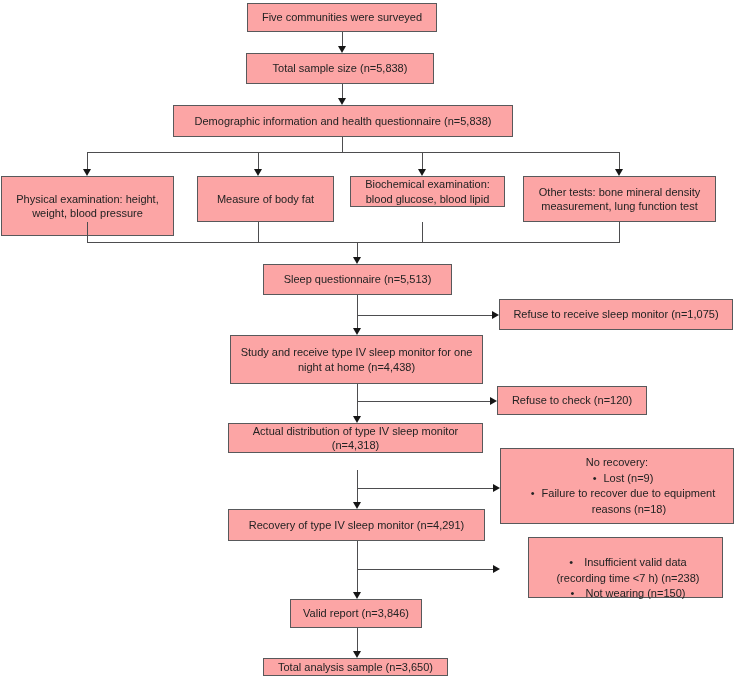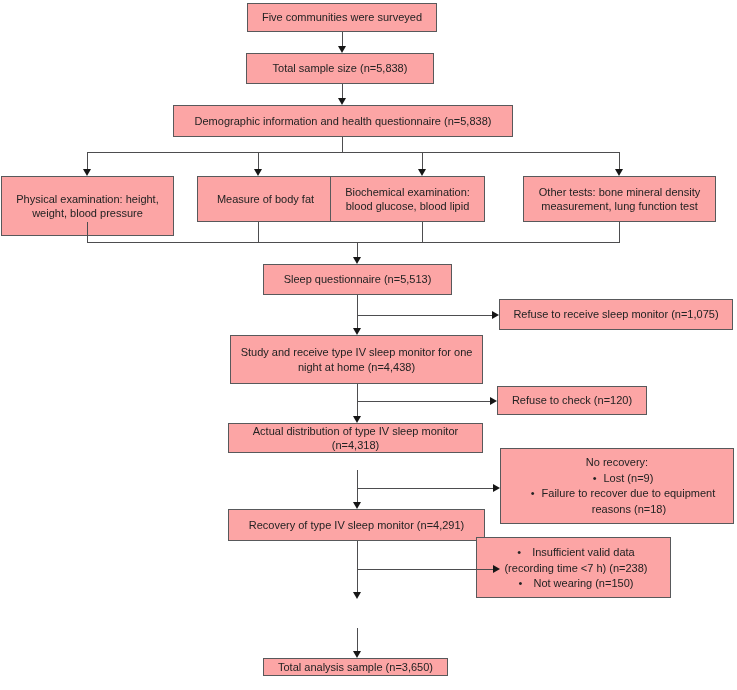--- a/index.html
+++ b/index.html
@@ -42,46 +42,47 @@
   <div class="box" style="left:247px;top:3px;width:190px;height:29px">Five communities were surveyed</div>
 
   <div class="box" style="left:246px;top:53px;width:188px;height:31px">Total sample size (n=5,838)</div>
 
   <div class="box" style="left:173px;top:105px;width:340px;height:32px">Demographic information and health questionnaire (n=5,838)</div>
 
   <div class="box" style="left:1px;top:176px;width:173px;height:60px">Physical examination: height, weight, blood pressure</div>
 
   <div class="box" style="left:197px;top:176px;width:137px;height:46px">Measure of body fat</div>
 
-  <div class="box" style="left:330px;top:176px;width:155px;height:46px">Biochemical examination: blood glucose, blood lipid</div>
+  <div class="box" style="left:350px;top:176px;width:155px;height:31px">Biochemical examination: blood glucose, blood lipid</div>
 
   <div class="box" style="left:523px;top:176px;width:193px;height:46px">Other tests: bone mineral density measurement, lung function test</div>
 
   <div class="box" style="left:263px;top:264px;width:189px;height:31px">Sleep questionnaire (n=5,513)</div>
 
   <div class="box" style="left:230px;top:335px;width:253px;height:49px">Study and receive type IV sleep monitor for one night at home (n=4,438)</div>
 
   <div class="box" style="left:228px;top:423px;width:255px;height:30px">Actual distribution of type IV sleep monitor (n=4,318)</div>
 
   <div class="box" style="left:228px;top:509px;width:257px;height:32px">Recovery of type IV sleep monitor (n=4,291)</div>
 
+  <div class="box" style="left:290px;top:599px;width:132px;height:29px">Valid report (n=3,846)</div>
 
   <div class="box" style="left:263px;top:658px;width:185px;height:18px">Total analysis sample (n=3,650)</div>
 
   <div class="box" style="left:499px;top:299px;width:234px;height:31px">Refuse to receive sleep monitor (n=1,075)</div>
 
   <div class="box" style="left:497px;top:386px;width:150px;height:29px">Refuse to check (n=120)</div>
 
   <div class="box listbox" style="left:500px;top:448px;width:234px;height:76px">
     <div>No recovery:</div>
     <div class="li"><span class="dot">•</span><span>Lost (n=9)</span></div>
     <div class="li"><span class="dot">•</span><span>Failure to recover due to equipment reasons (n=18)</span></div>
   </div>
 
-  <div class="box listbox" style="left:476px;top:537px;width:195px;height:61px;padding-top:7px">
+  <div class="box listbox" style="left:528px;top:537px;width:195px;height:61px;padding-top:17px">
     <div class="li2"><span class="dot2">•</span><span>Insufficient valid data (recording time &lt;7 h) (n=238)</span></div>
     <div class="li2"><span class="dot2">•</span><span>Not wearing (n=150)</span></div>
   </div>
 
   <div class="vline" style="left:342px;top:32px;height:14px"></div>
   <div class="arrow-down" style="left:338px;top:46px"></div>
 
   <div class="vline" style="left:342px;top:84px;height:14px"></div>
   <div class="arrow-down" style="left:338px;top:98px"></div>
 

